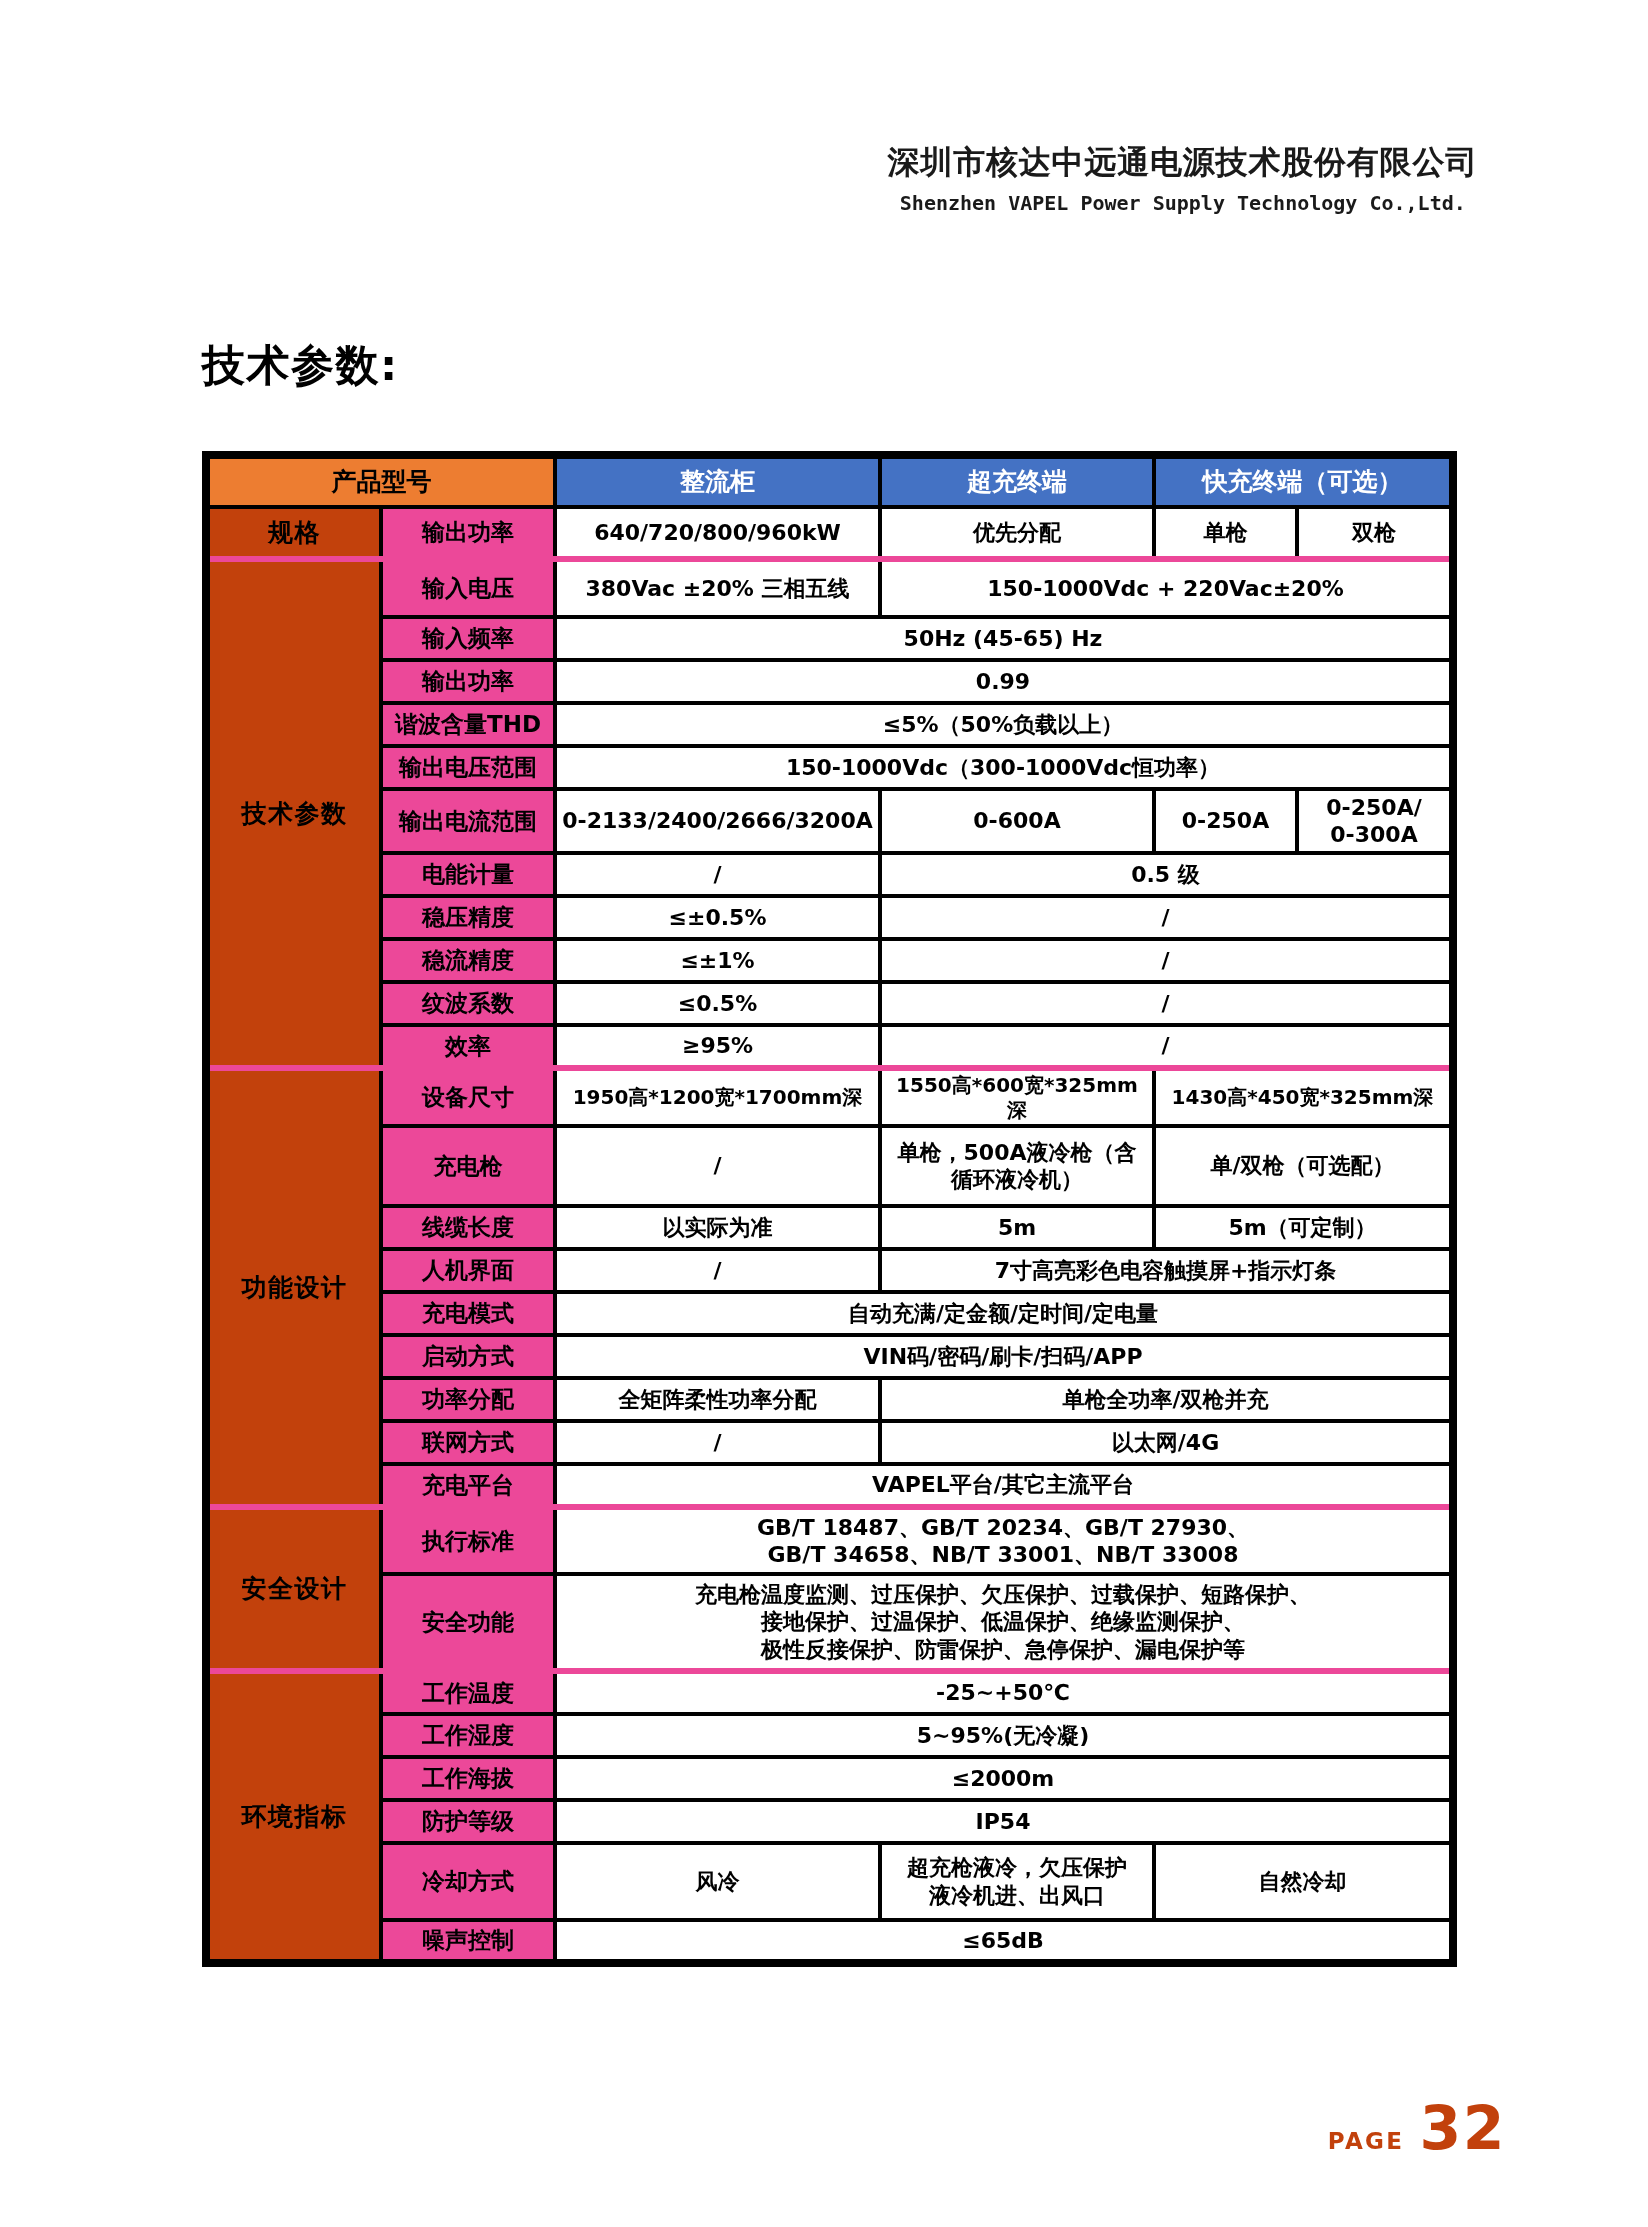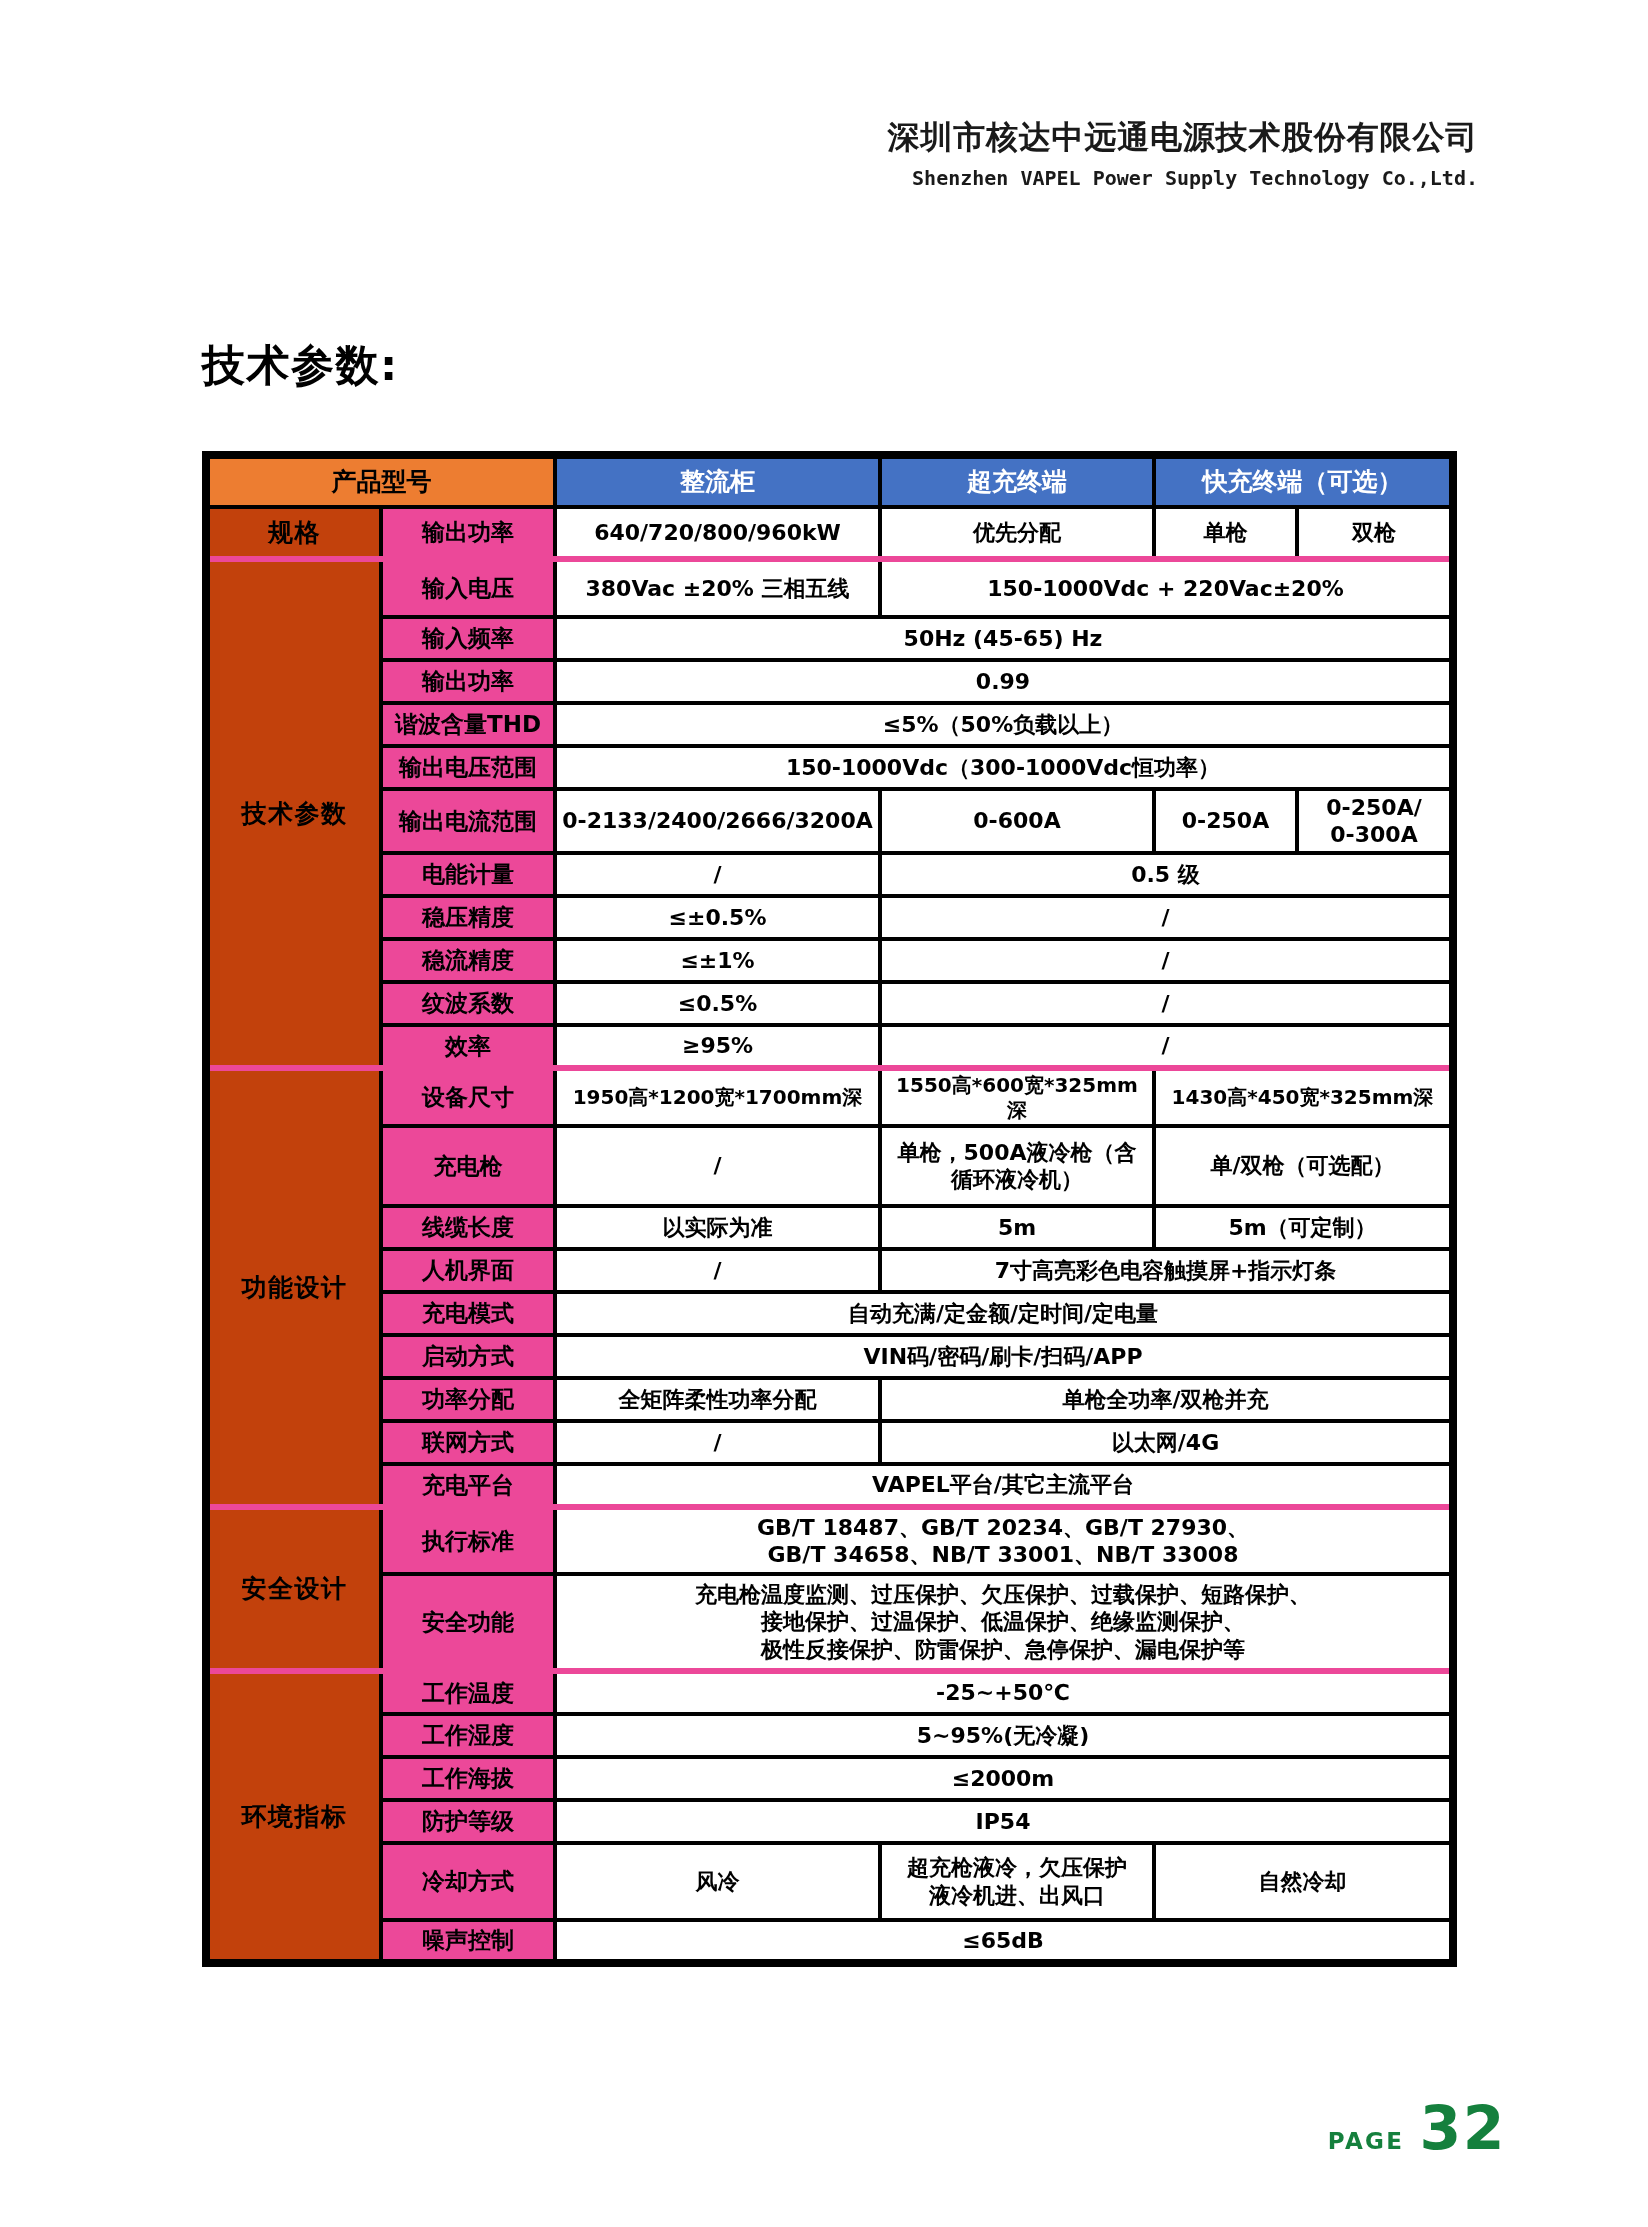--- a/index.html
+++ b/index.html
@@ -6,21 +6,21 @@
   .page{
     position:relative;
     width:1648px;height:2227px;
     background:#ffffff;
     font-family:"DejaVu Sans","Liberation Sans",sans-serif;
     color:#000;
     margin:0 auto;
     overflow:hidden;
   }
   
-  .company{position:absolute;top:116px;right:170px;text-align:right;}
+  .company{position:absolute;top:141px;right:170px;text-align:center;}
   .company-cn{font-size:32px;font-weight:bold;letter-spacing:0.8px;white-space:nowrap;color:#1a1a1a;}
   .company-en{font-size:20px;font-weight:bold;margin-top:6.1px;white-space:nowrap;
     font-family:"DejaVu Sans Mono","Liberation Mono",monospace;color:#1a1a1a;}
   
   .title{position:absolute;left:202px;top:337px;font-size:43px;font-weight:bold;letter-spacing:1.5px;}
   
   table.spec{
     position:absolute;left:202px;top:451px;
     width:1247px;table-layout:fixed;border-collapse:collapse;
   }
@@ -38,21 +38,21 @@
   tr.rh68{height:52px;}  tr.rh76{height:58px;}  tr.rh84{height:64px;}
   tr.rh104{height:80px;} tr.rh88{height:67px;} tr.rh126{height:97px;} tr.rh100{height:77px;}
   tr.sect td{border-top:6px solid #ec4899;}
   td.hdr-o{background:#ED7D31;color:#000;font-size:25px;}
   td.hdr-b{background:#4472C4;color:#fff;font-size:25px;}
   td.sec{background:#c2410c;color:#000;font-size:25px;letter-spacing:1.5px;}
   td.lbl{background:#ec4899;color:#000;font-size:23px;}
   td.val{background:#fff;color:#000;font-size:22px;}
   td.small{font-size:20px;}
   
-  .footer{position:absolute;right:142px;top:2093px;display:flex;align-items:baseline;gap:15.3px;color:#15803d;}
+  .footer{position:absolute;right:142px;top:2093px;display:flex;align-items:baseline;gap:15.3px;color:#c2410c;}
   .footer .page-label{font-size:23px;font-weight:bold;letter-spacing:2.3px;}
   .footer .page-number{font-size:60px;font-weight:bold;letter-spacing:1.5px;}
 </style>
 </head>
 <body>
 
 <div class="page">
 
   <div class="company">
     <div class="company-cn">深圳市核达中远通电源技术股份有限公司</div>

